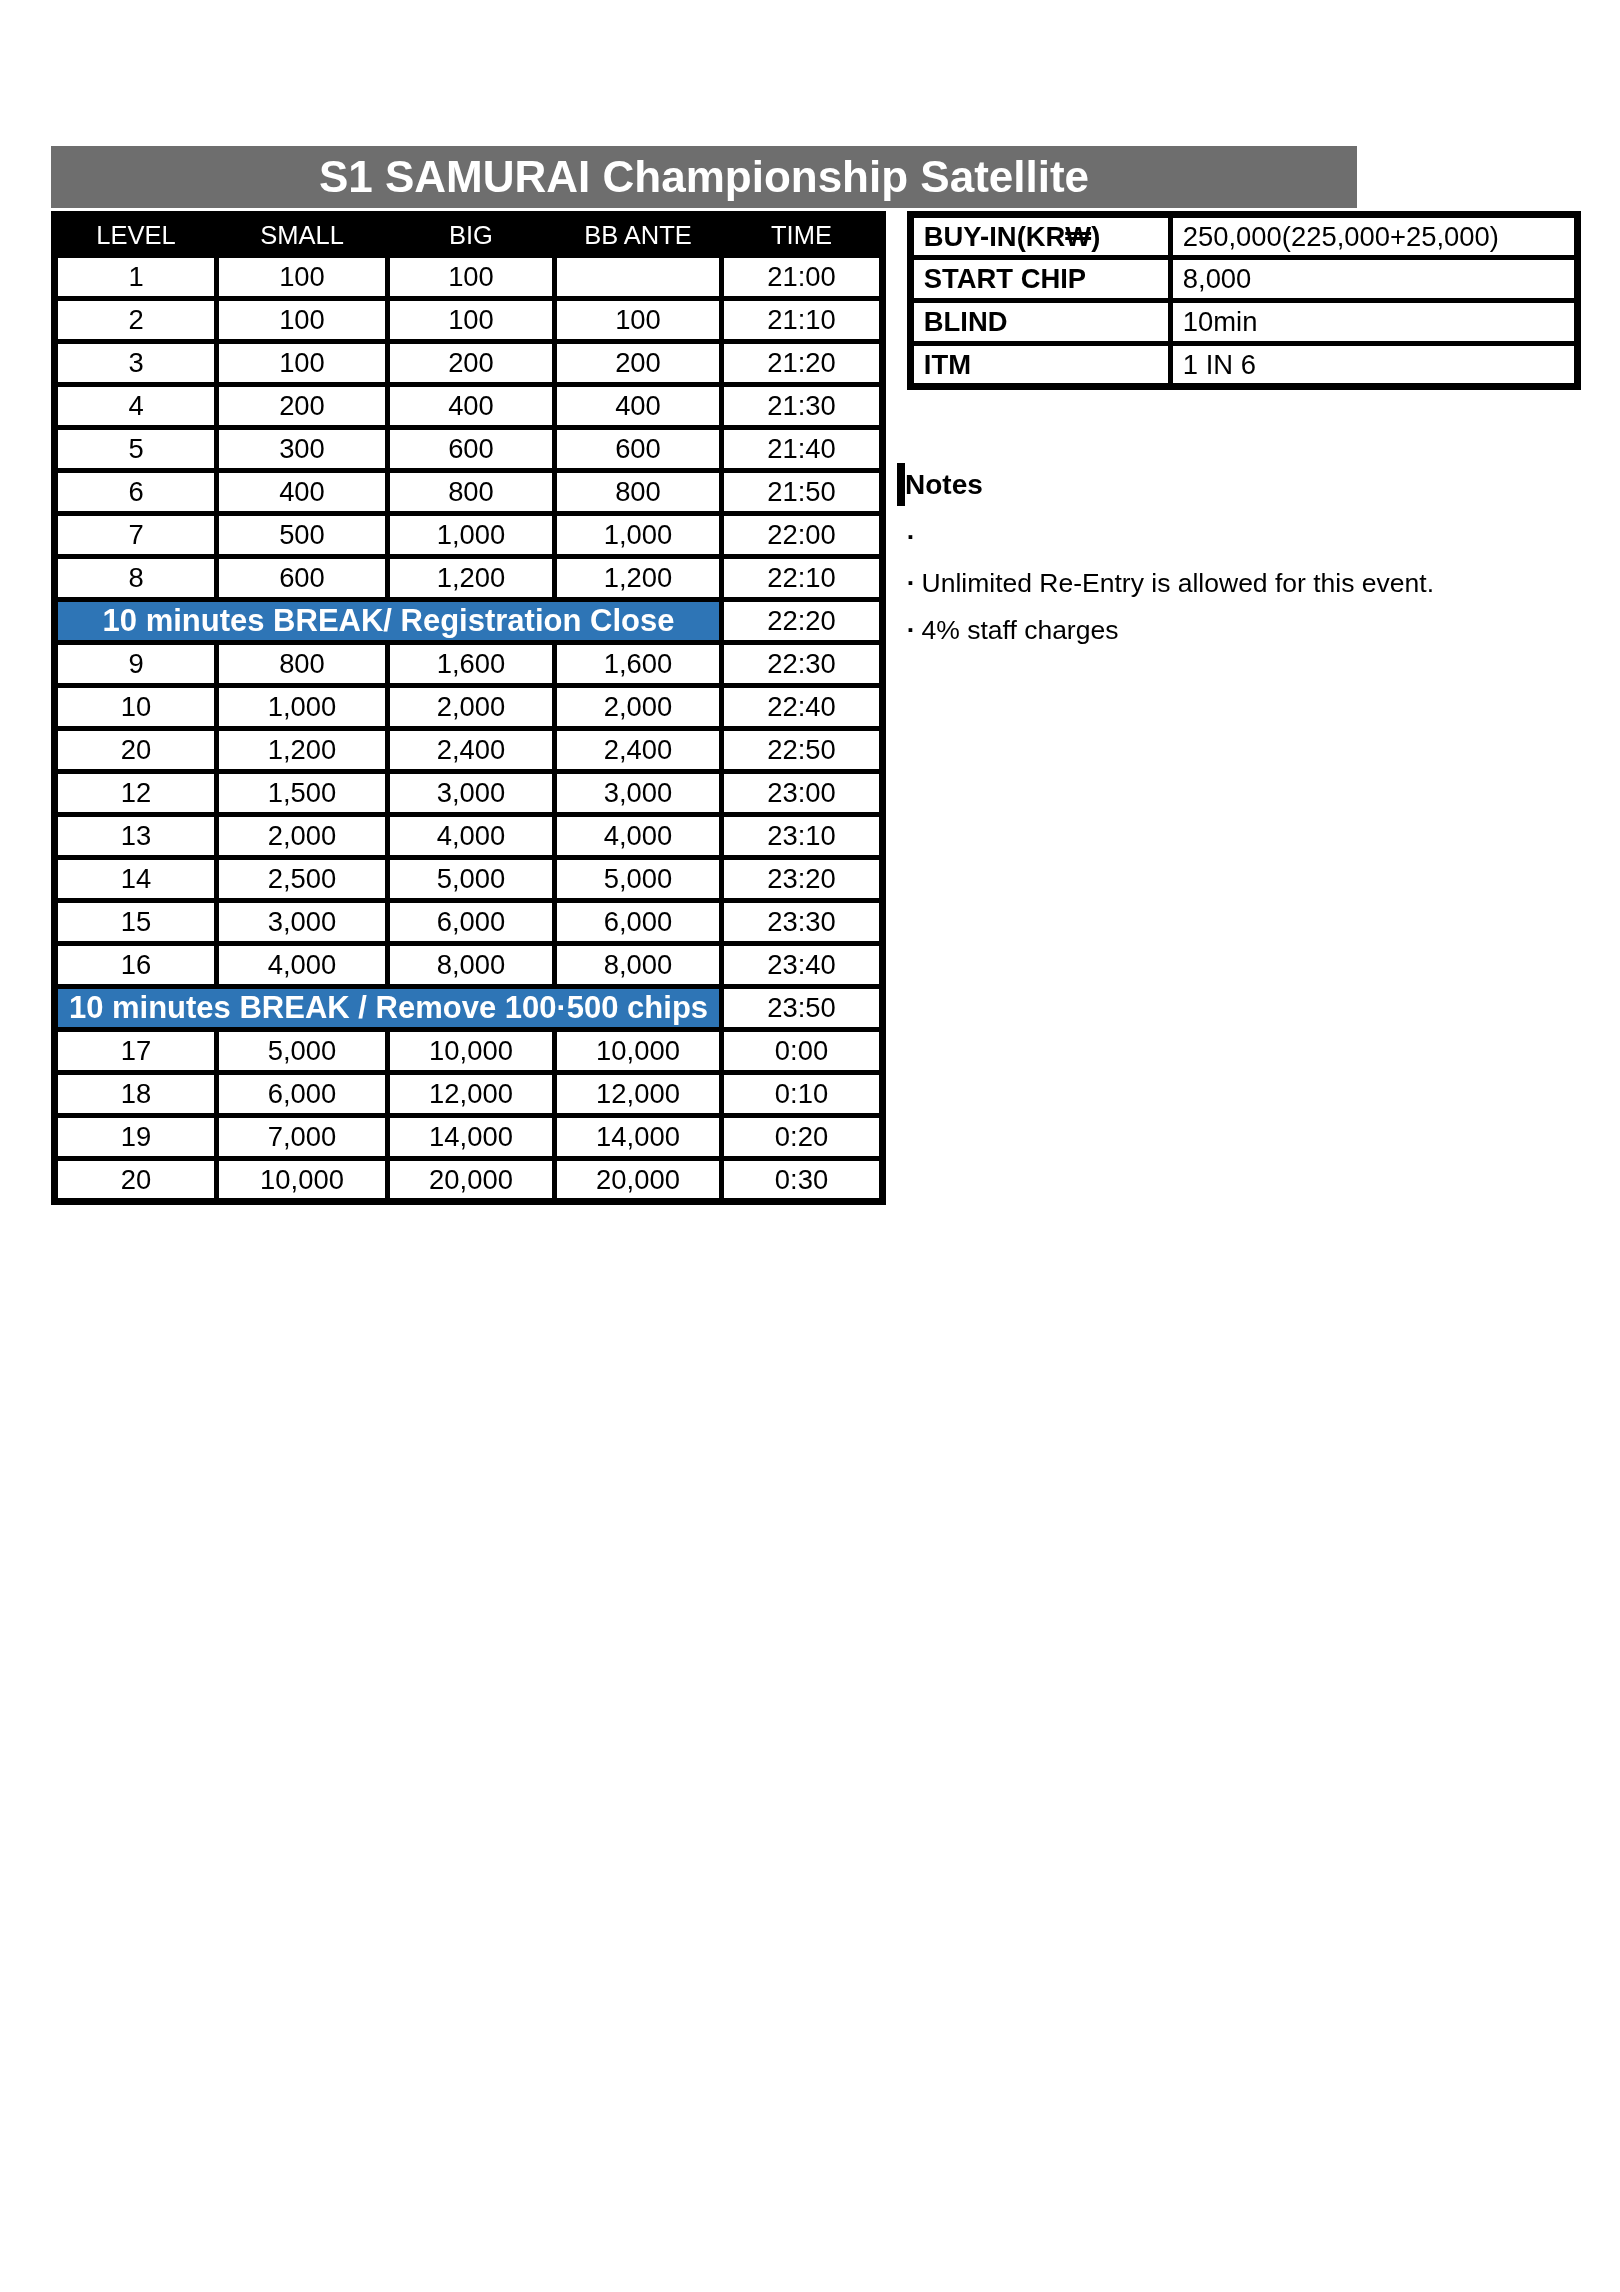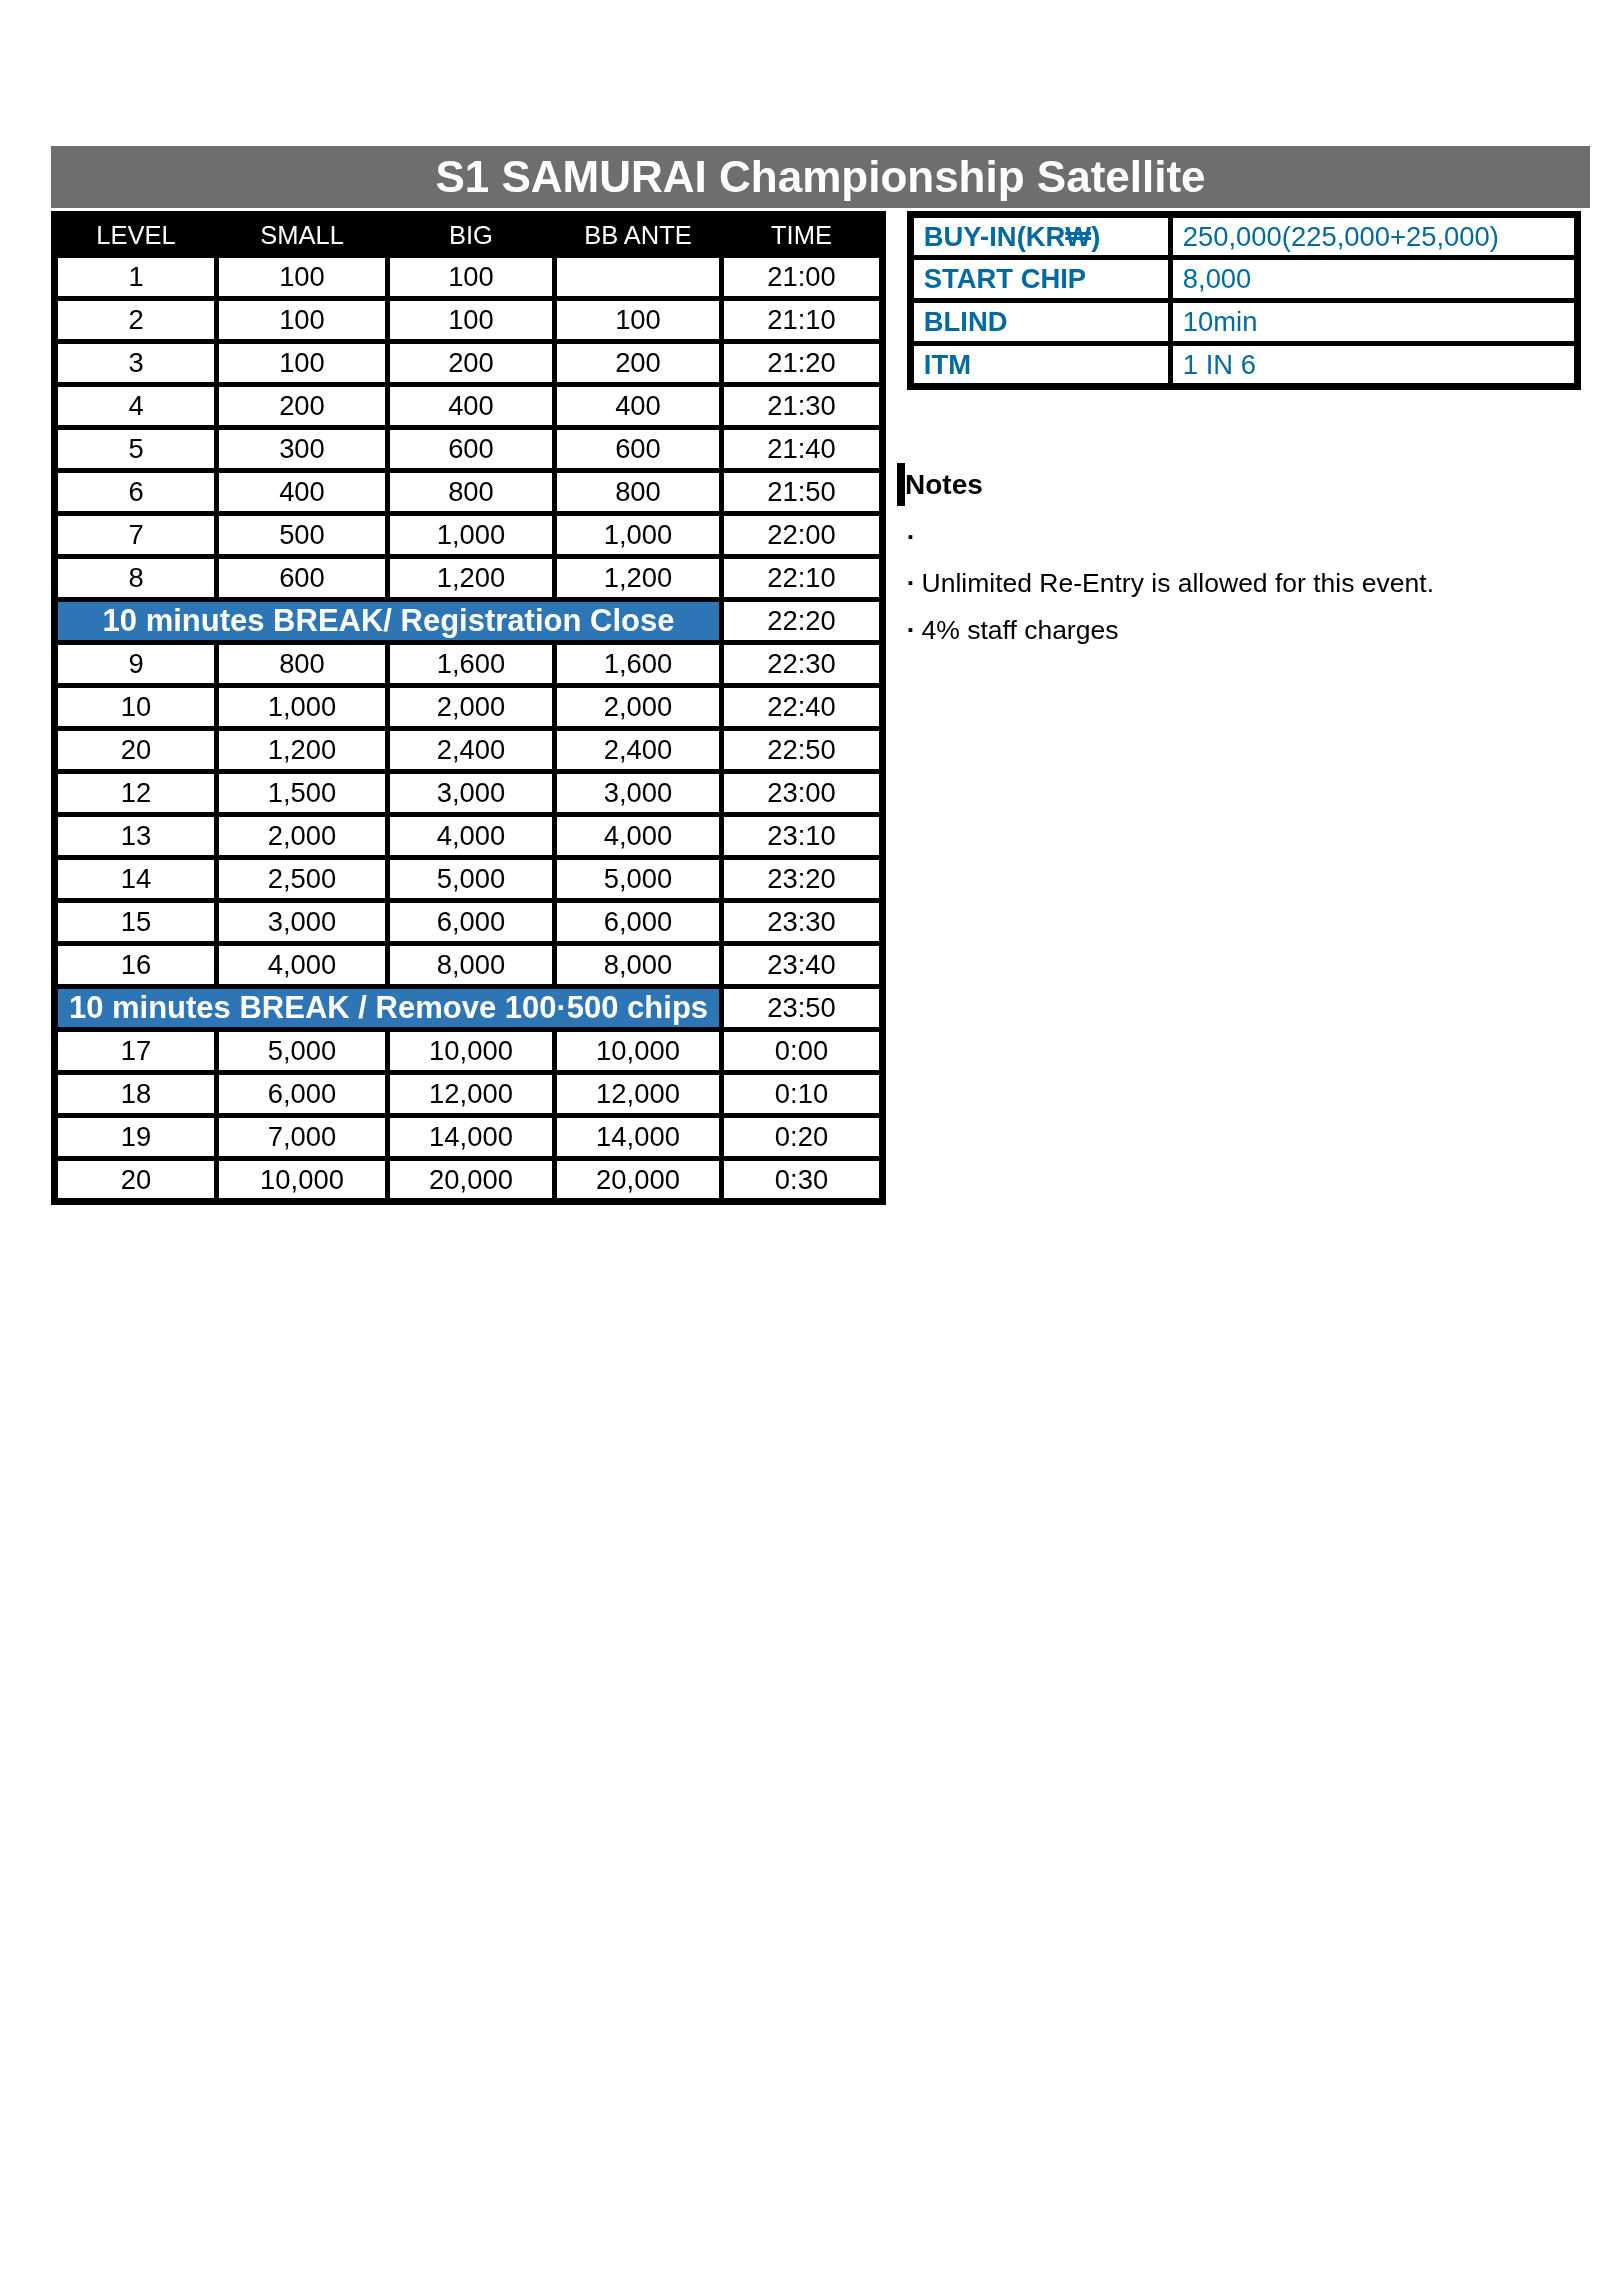--- a/index.html
+++ b/index.html
@@ -20,21 +20,21 @@
   body {
     width: 1620px; height: 2293px;
     position: relative;
     overflow: hidden;
   }
 
   
   .title-bar {
     position: absolute;
     left: 51px; top: 146px;
-    width: 1539px; height: 62px;
+    width: 1306px; height: 62px;
     background: var(--title-bg);
     color: #ffffff;
     font-size: 44px;
     font-weight: bold;
     display: flex; align-items: center; justify-content: center;
     letter-spacing: 0px;
     text-align: center;
   }
 
   
@@ -80,21 +80,21 @@
     position: absolute;
     left: 907px; top: 211px;
     width: 667px;
     border-collapse: collapse;
     table-layout: fixed;
     border: 7.8px solid var(--border-col);
   }
   table.info-table td {
     border: 5.9px solid var(--border-col);
     background: var(--cell-bg);
-    color: #0369a1;
+    color: #000000;
     height: 43px;
     font-size: 27.4px;
     vertical-align: middle;
     padding: 0 9.8px;
     overflow: hidden;
     white-space: nowrap;
   }
   table.info-table td.info-label-cell {
     font-weight: bold;
     text-align: left;

